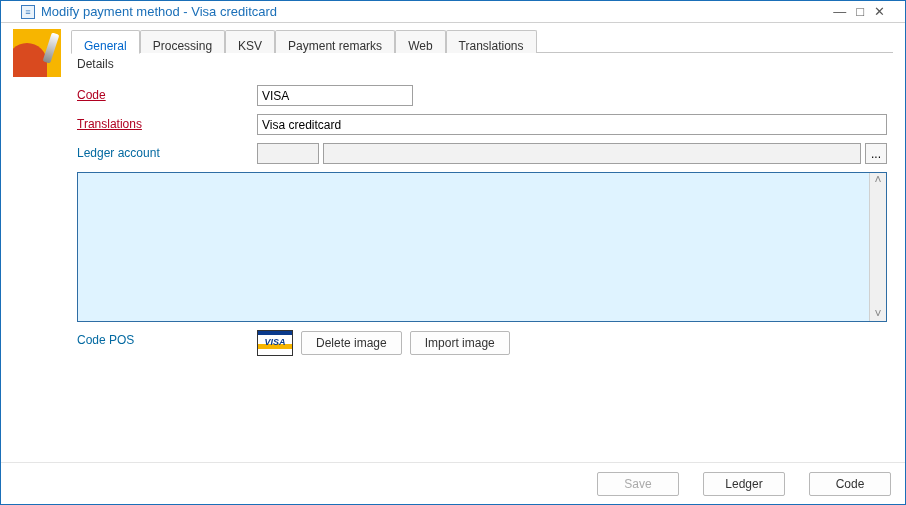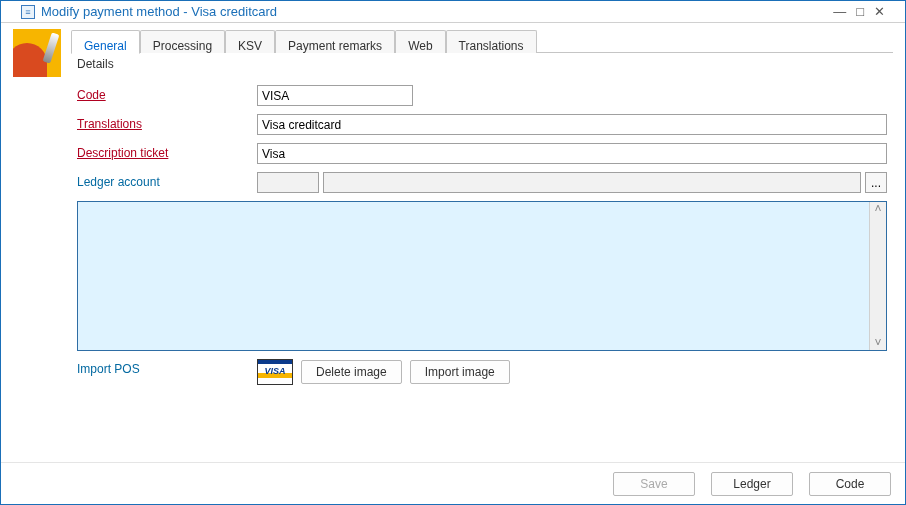--- a/index.html
+++ b/index.html
@@ -245,21 +245,21 @@
       color: #333;
     }
     .btn.disabled {
       color: #aaa;
     }
     .footer {
       height: 42px;
       display: flex;
       align-items: center;
       justify-content: flex-end;
-      gap: 16px;
+      gap: 24px;
       padding: 0 14px;
       border-top: 1px solid #e5e5e5;
     }
     .footer .btn {
       width: 82px;
     }
   </style>
 </head>
 <body>
 
@@ -309,26 +309,20 @@
             </div>
           </div>
 
           <div class="form-row">
             <div class="form-label required">Translations</div>
             <div class="form-field">
               <input type="text" class="txt w-full" value="Visa creditcard" style="">
             </div>
           </div>
 
-          <div class="form-row">
-            <div class="form-label required">Description ticket</div>
-            <div class="form-field">
-              <input type="text" class="txt w-full" value="Visa" style="">
-            </div>
-          </div>
 
           <div class="form-row">
             <div class="form-label">Ledger account</div>
             <div class="form-field">
               <input type="text" readonly="" class="txt w-ledger1" value="" style="">
               <input type="text" readonly="" class="txt w-ledger2" value="" style="">
               <div class="btn-ellipsis">
                   <span>...</span>
                 </div>
             </div>
@@ -339,21 +333,21 @@
               <div class="multiline">
                 <div class="multiline-scroll">
                   <span>˄</span>
                   <span>˅</span>
                 </div>
               </div>
             </div>
           </div>
 
           <div class="form-row">
-            <div class="form-label">Import POS</div>
+            <div class="form-label">Code POS</div>
             <div class="form-field image-pos-row">
               <div class="visa-thumb">
                   <span>VISA</span>
                 </div>
               <div class="btn">
                   <span>Delete image</span>
                 </div>
               <div class="btn">
                   <span>Import image</span>
                 </div>

